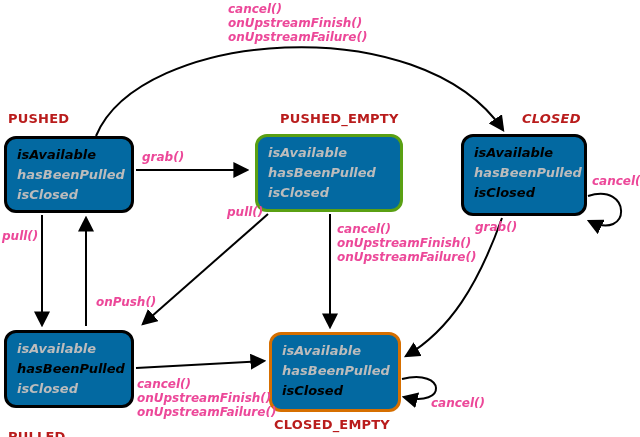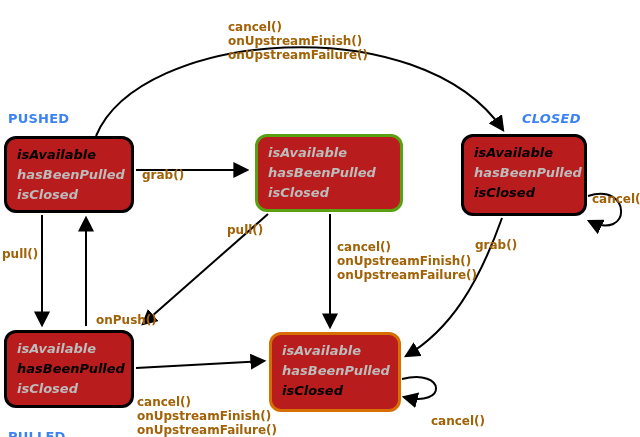--- a/index.html
+++ b/index.html
@@ -2,38 +2,38 @@
 <html><head>
 <meta charset="utf-8">
 <style>
   html,body{margin:0;padding:0;background:#fff;}
   .canvas{
     position:relative;width:640px;height:437px;background:#ffffff;overflow:hidden;
     font-family:"DejaVu Sans","Liberation Sans",sans-serif;
   }
   .arrows{position:absolute;left:0;top:0;width:640px;height:437px;}
   .state-box{
-    position:absolute;background:#b91c1c;border:3px solid #000;border-radius:12px;
+    position:absolute;background:#0369a1;border:3px solid #000;border-radius:12px;
     padding:6px 10px;box-sizing:border-box;
   }
   .state-box .flag{
     font-size:13px;font-weight:bold;font-style:italic;line-height:20px;white-space:nowrap;
   }
   .flag-on{color:#000000;}
   .flag-off{color:#bcbcbc;}
   .border-black{border-color:#000000;}
   .border-green{border-color:#5aa013;}
   .border-orange{border-color:#d66f00;}
   .state-name{
-    position:absolute;font-size:13px;font-weight:bold;color:#3b82f6;white-space:nowrap;
+    position:absolute;font-size:13px;font-weight:bold;color:#b91c1c;white-space:nowrap;
     letter-spacing:0.2px;
   }
   .t-label{
-    position:absolute;font-size:12px;font-weight:bold;color:#a16207;
-    white-space:nowrap;line-height:14px;margin-top:18px;
+    position:absolute;font-size:12px;font-weight:bold;font-style:italic;color:#ec4899;
+    white-space:nowrap;line-height:14px;
   }
 </style>
 </head>
 <body>
 
 <div class="canvas">
 
   <svg class="arrows" viewBox="0 0 640 437" xmlns="http://www.w3.org/2000/svg">
     <defs>
       <marker id="arrow" viewBox="0 0 10 10" refX="8.5" refY="5" markerWidth="8" markerHeight="8" orient="auto-start-reverse">
@@ -54,20 +54,21 @@
     </g>
   </svg>
 
   <div class="state-name" style="left:8px;top:111px;">PUSHED</div>
   <div class="state-box border-black" style="left:4px;top:136px;width:130px;height:77px;">
     <div class="flag flag-on">isAvailable</div>
     <div class="flag flag-off">hasBeenPulled</div>
     <div class="flag flag-off">isClosed</div>
   </div>
 
+  <div class="state-name" style="left:280px;top:111px;">PUSHED_EMPTY</div>
   <div class="state-box border-green" style="left:255px;top:134px;width:148px;height:78px;">
     <div class="flag flag-off">isAvailable</div>
     <div class="flag flag-off">hasBeenPulled</div>
     <div class="flag flag-off">isClosed</div>
   </div>
 
   <div class="state-name" style="left:522px;top:111px;font-style:italic;">CLOSED</div>
   <div class="state-box border-black" style="left:461px;top:134px;width:126px;height:82px;">
     <div class="flag flag-on">isAvailable</div>
     <div class="flag flag-off">hasBeenPulled</div>
@@ -79,20 +80,21 @@
     <div class="flag flag-on">hasBeenPulled</div>
     <div class="flag flag-off">isClosed</div>
   </div>
   <div class="state-name" style="left:8px;top:429px;">PULLED</div>
 
   <div class="state-box border-orange" style="left:269px;top:332px;width:132px;height:80px;">
     <div class="flag flag-off">isAvailable</div>
     <div class="flag flag-off">hasBeenPulled</div>
     <div class="flag flag-on">isClosed</div>
   </div>
+  <div class="state-name" style="left:274px;top:417px;">CLOSED_EMPTY</div>
 
   <div class="t-label" style="left:228px;top:2px;">
     <div>cancel()</div>
     <div>onUpstreamFinish()</div>
     <div>onUpstreamFailure()</div>
   </div>
 
   <div class="t-label" style="left:142px;top:150px;">grab()</div>
 
   <div class="t-label" style="left:2px;top:229px;">pull()</div>

